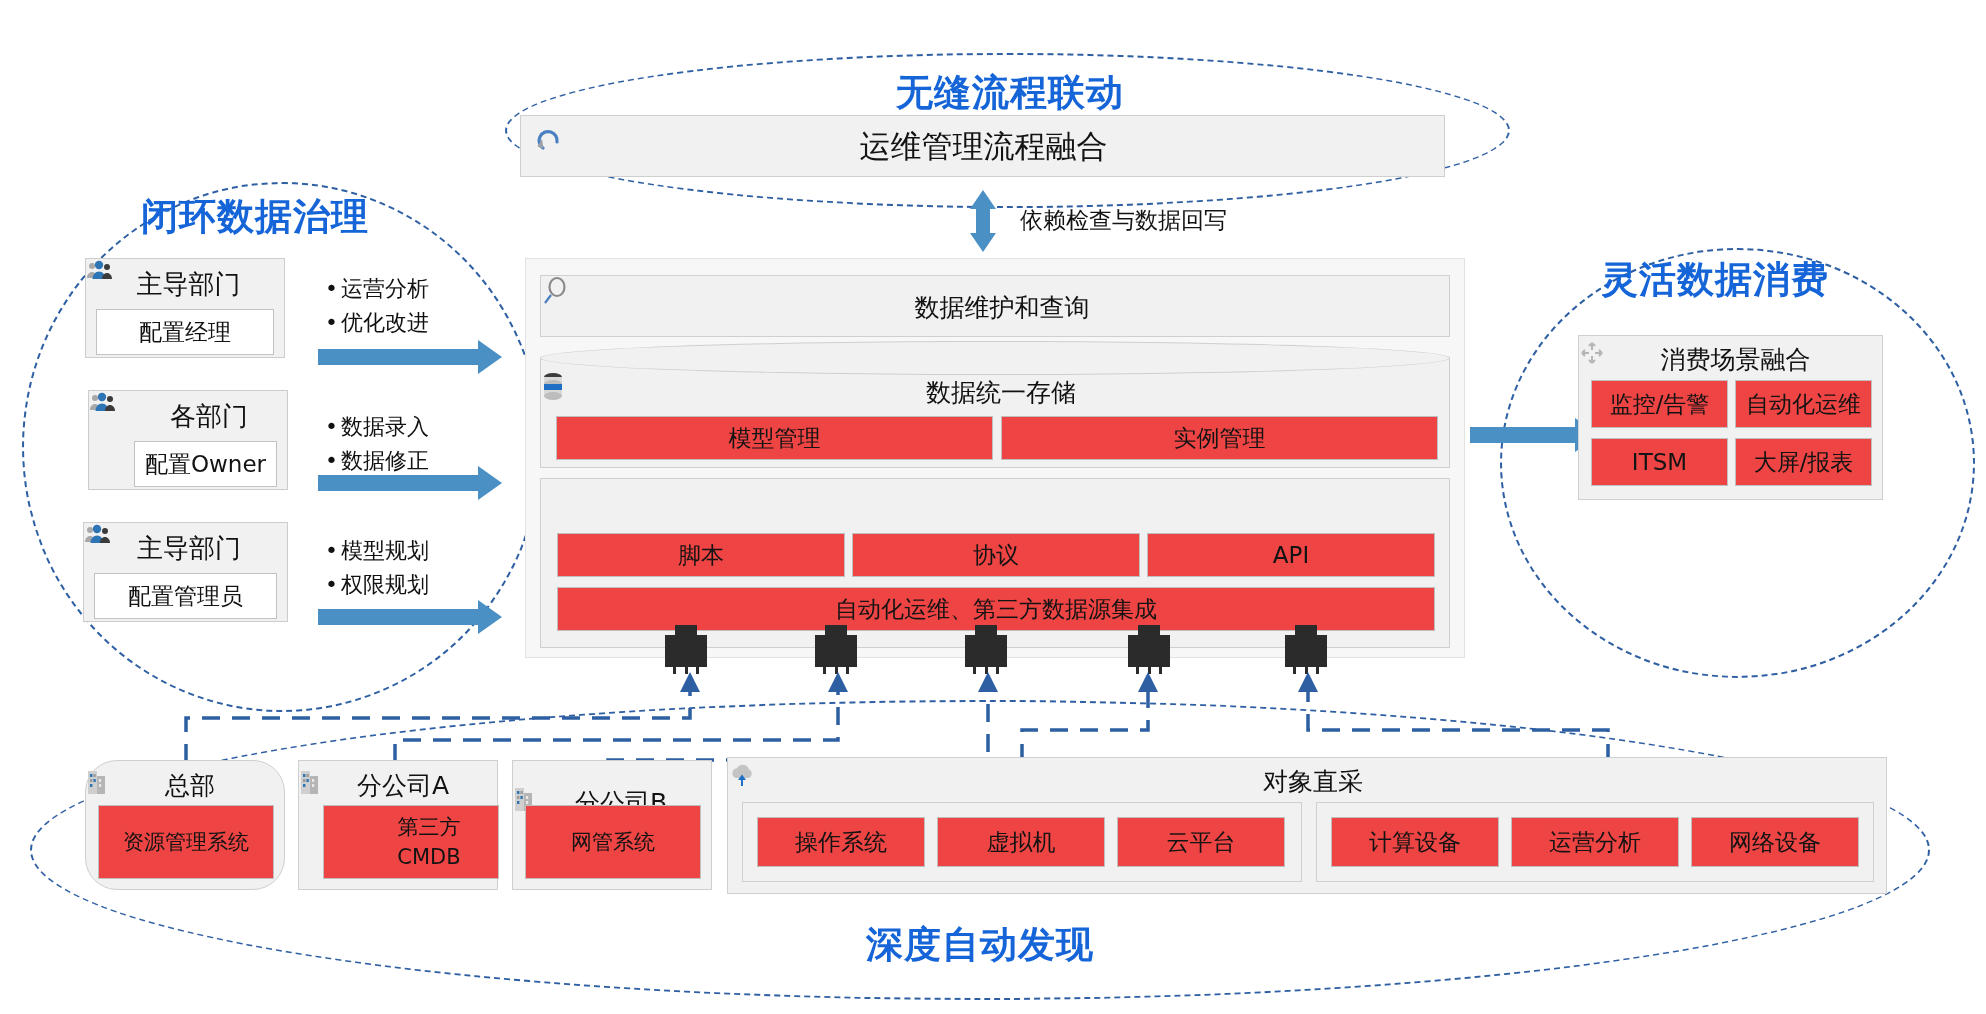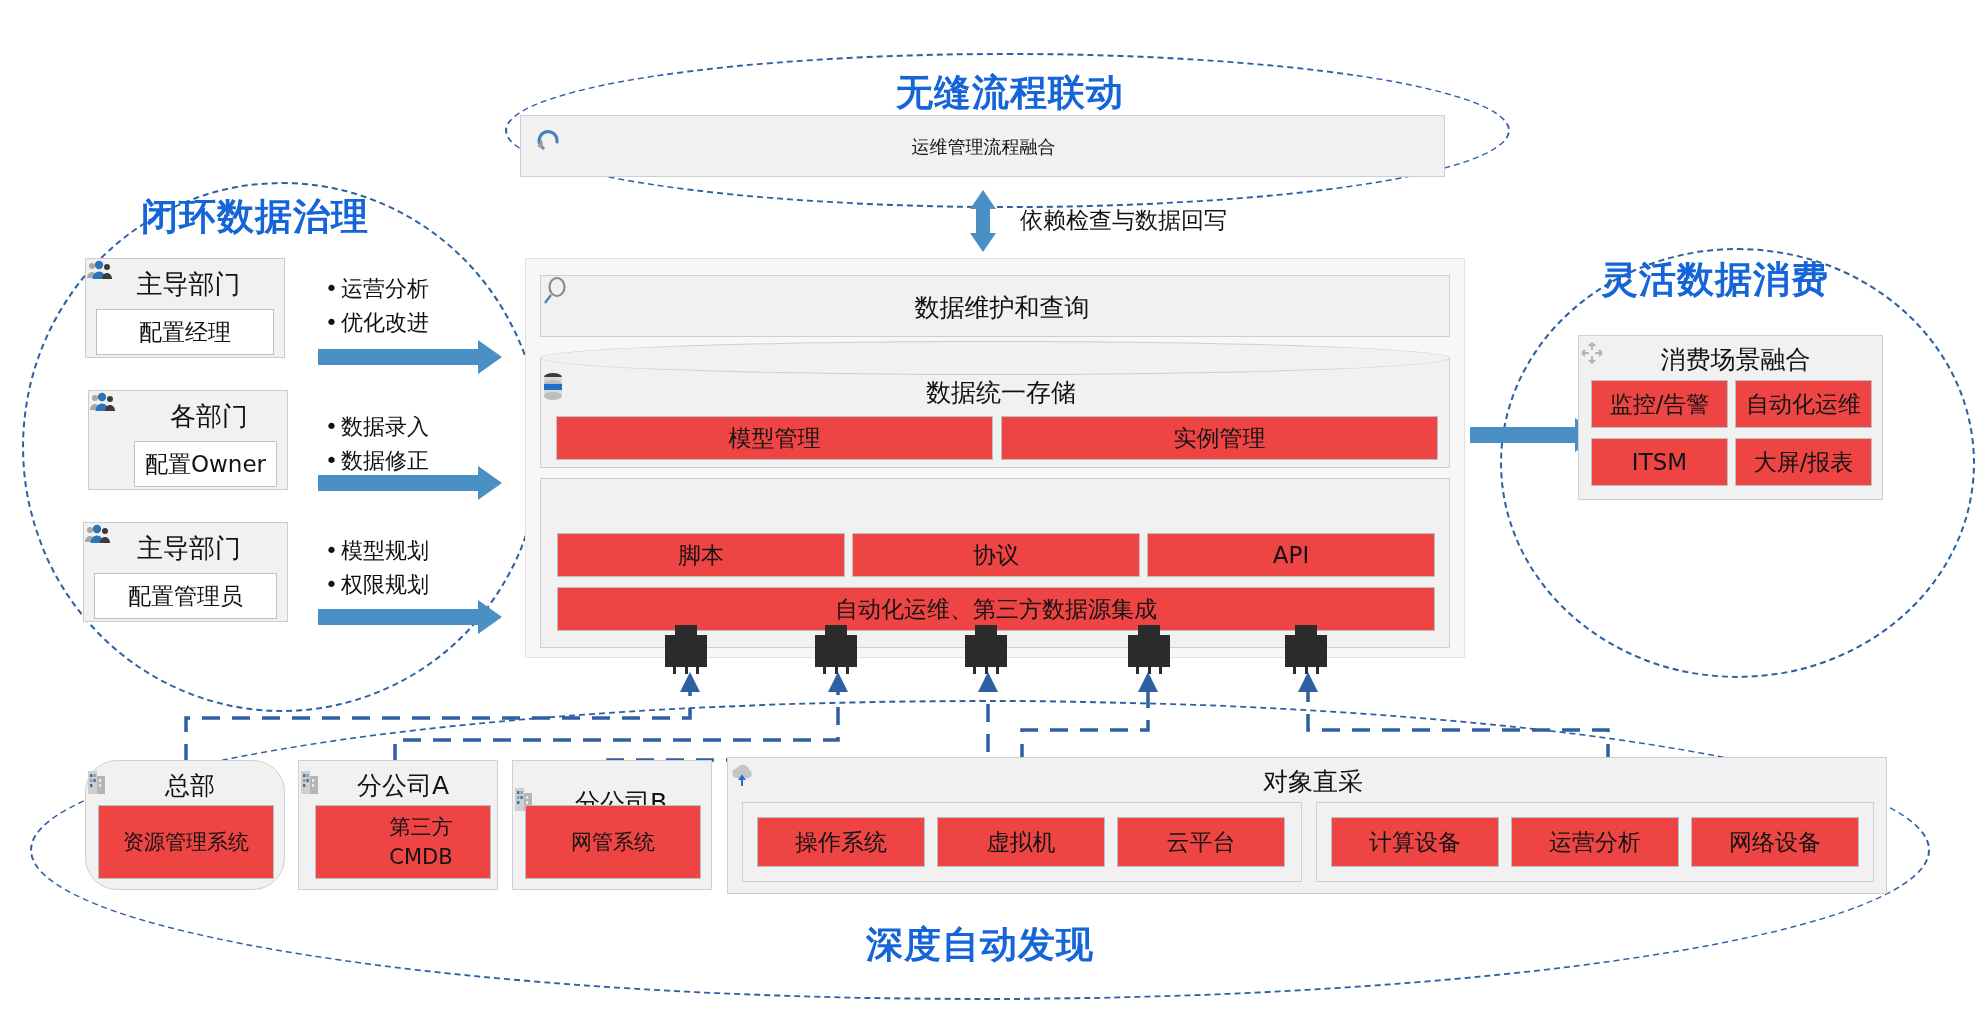--- a/index.html
+++ b/index.html
@@ -61,21 +61,21 @@
   <div class="abs sec-title" style="left:1550px;top:255px;width:330px;">灵活数据消费</div>
   <div class="abs sec-title" style="left:810px;top:920px;width:340px;">深度自动发现</div>
 
   <div class="abs panel" style="left:520px;top:115px;width:925px;height:62px;">
     <div class="abs ctr" style="left:12px;top:10px;width:44px;height:42px;">
       <svg width="34" height="34" viewBox="0 0 34 34">
         <path d="M10 22 A9 9 0 1 1 24 16" fill="none" stroke="#4a7fc1" stroke-width="3.2" stroke-linecap="round"></path>
         <path d="M9 13 L10.5 22.5 L4.5 20.5 Z" fill="#9aa0a6"></path>
       </svg>
     </div>
-    <div class="abs ctr lbl" style="left:0;top:0;width:925px;height:62px;font-size:18px;">运维管理流程融合</div>
+    <div class="abs ctr lbl" style="left:0;top:0;width:925px;height:62px;font-size:31px;">运维管理流程融合</div>
   </div>
 
   <svg width="1986" height="1014">
     <g stroke="#4a90c4" fill="#4a90c4">
       <rect x="976" y="202" width="14" height="38" stroke="none"></rect>
       <path d="M983 190 L996 209 L970 209 Z" stroke="none"></path>
       <path d="M983 252 L996 233 L970 233 Z" stroke="none"></path>
     </g>
   </svg>
   <div class="abs lbl" style="left:1020px;top:205px;font-size:23px;">依赖检查与数据回写</div>
@@ -314,21 +314,21 @@
           <rect x="7.4" y="7" width="2.4" height="3" fill="#9c9c9c"></rect>
           <rect x="4" y="12" width="2.4" height="3" fill="#9c9c9c"></rect>
           <rect x="7.4" y="12" width="2.4" height="3" fill="#2e75b6"></rect>
           <rect x="4" y="17" width="2.4" height="3" fill="#2e75b6"></rect>
           <rect x="13" y="12" width="2.2" height="3" fill="#e9e9e9"></rect>
           <rect x="13" y="17" width="2.2" height="3" fill="#e9e9e9"></rect>
         </svg>
       </span>
       <span class="hd">分公司A</span>
     </div>
-    <div class="abs wbox ctr lbl-sm" style="left:16px;top:44px;width:176px;height:74px;text-align:center;line-height:30px;
+    <div class="abs wbox ctr lbl-sm" style="left:24px;top:44px;width:176px;height:74px;text-align:center;line-height:30px;
                 white-space:pre-line;padding-left:36px;">第三方
 CMDB</div>
   </div>
 
   <div class="abs panel" style="left:512px;top:760px;width:200px;height:130px;">
     <div class="abs" style="left:0;top:23px;width:200px;height:36px;display:flex;align-items:center;
          justify-content:center;gap:8px;padding-left:8px;">
       <span class="ic">
         <svg width="22" height="28" viewBox="0 0 22 28">
           <rect x="2" y="4" width="9" height="23" fill="#cfcfcf"></rect>

